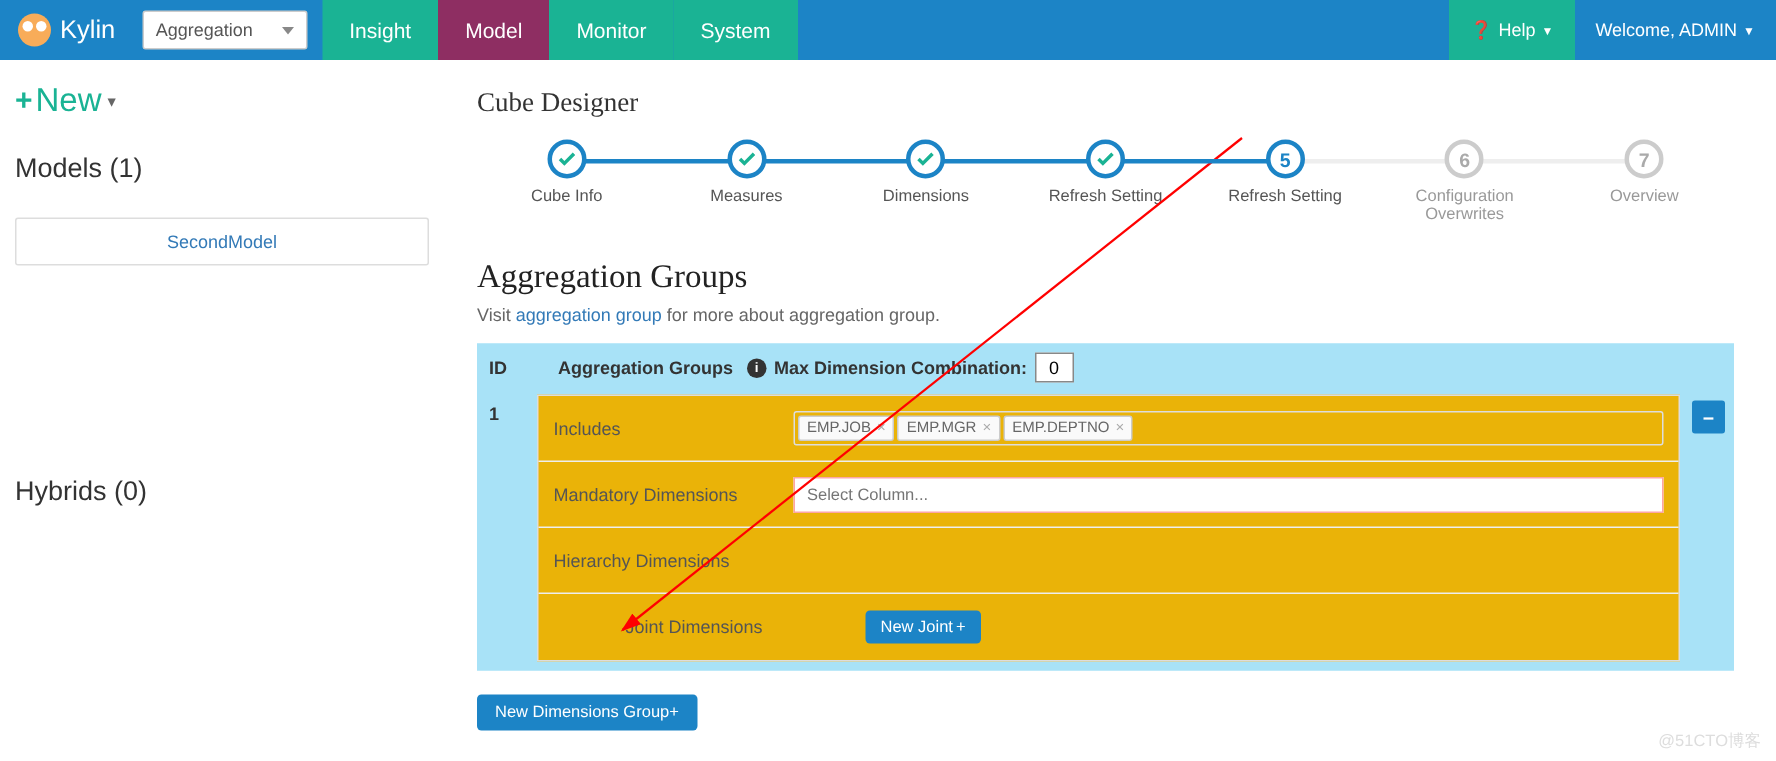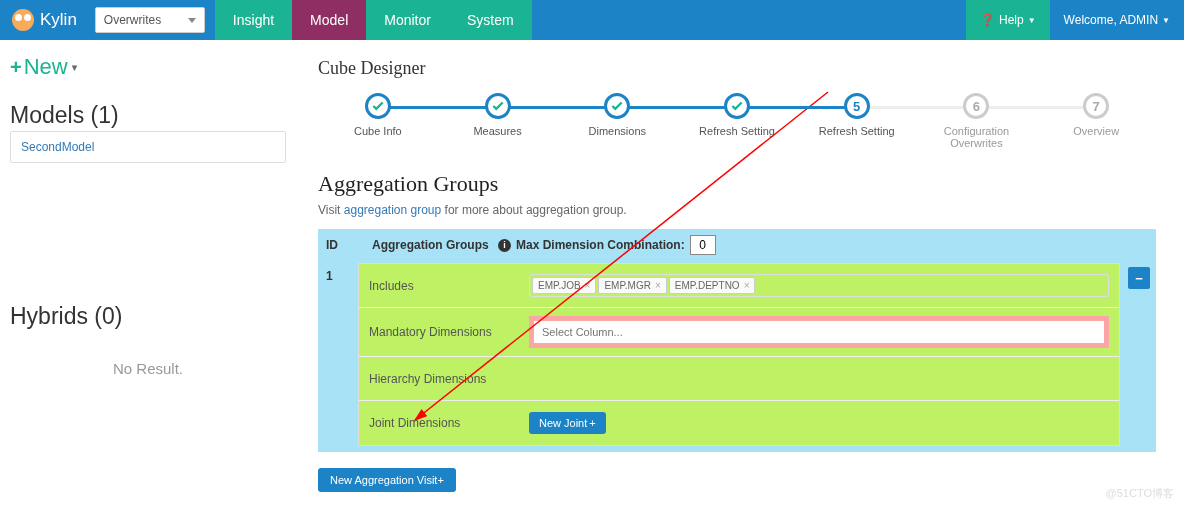--- a/index.html
+++ b/index.html
@@ -20,22 +20,22 @@
   .nav-item.system{background:#1ab394;}
   .nav-right{margin-left:auto;display:flex;height:100%;}
   .nav-right .nav-r{padding:0 14px;display:flex;align-items:center;font-size:12px;}
   .nav-right .help{background:#1ab394;}
   
   .layout{display:flex;}
   .sidebar{width:300px;padding:14px 14px 0 10px;}
   .new-btn{color:#1ab394;font-size:22px;font-weight:400;display:flex;align-items:center;gap:2px;}
   .new-plus{font-weight:700;font-size:20px;}
   .new-caret{font-size:11px;color:#666;margin-left:2px;}
-  .side-head{font-size:23px;margin-top:22px;color:#333;}
-  .model-card{border:1px solid #ddd;padding:8px 10px;margin-top:2px;border-radius:2px;color:#337ab7;font-size:12px;}
+  .side-head{font-size:18px;margin-top:22px;color:#333;}
+  .model-card{border:1px solid #ddd;padding:8px 10px;margin-top:22px;border-radius:2px;color:#337ab7;font-size:12px;text-align:center;}
   .noresult{text-align:center;color:#999;font-size:15px;margin-top:30px;}
   
   .main{flex:1;padding:18px 28px 24px 18px;}
   .design-title{font-family:Georgia,serif;font-size:18px;color:#333;margin-bottom:10px;}
   
   .stepper{position:relative;display:flex;justify-content:space-between;align-items:flex-start;margin:14px 0 22px;}
   .step{display:flex;flex-direction:column;align-items:center;flex:1;position:relative;}
   .step-circle{width:26px;height:26px;border-radius:50%;border:3px solid #1c84c6;background:#fff;display:flex;align-items:center;justify-content:center;z-index:2;}
   .step-circle.done{border-color:#1c84c6;}
   .step-circle.done svg{width:14px;height:14px;}
@@ -52,50 +52,50 @@
   
   .agg-wrap{background:#a8e2f7;padding:0;}
   .agg-head{display:flex;align-items:center;padding:6px 8px;font-size:12px;background:#a8e2f7;}
   .agg-head .id-h{width:46px;font-weight:700;}
   .agg-head .grp-h{width:126px;font-weight:700;}
   .agg-head .max-h{font-weight:700;display:flex;align-items:center;gap:5px;}
   .max-input{width:26px;height:20px;border:1px solid #888;text-align:center;font-size:12px;}
   
   .agg-row{display:flex;background:#a8e2f7;}
   .agg-id{width:40px;padding:8px 8px;font-weight:700;font-size:12px;}
-  .agg-body{flex:1;background:#bef264;border:1px solid #ddd;margin:2px 2px 6px 0;}
+  .agg-body{flex:1;background:#eab308;border:1px solid #ddd;margin:2px 2px 6px 0;}
   .agg-field{display:flex;border-bottom:1px solid #eee;padding:8px 10px;align-items:center;min-height:44px;}
-  .agg-field:last-child{border-bottom:none;}
+  .agg-field:last-child{border-bottom:none;margin-left:48px;}
   .agg-label{width:160px;font-size:12px;color:#555;}
   .agg-val{flex:1;}
   .tag-row{display:flex;gap:2px;border:1px solid #ddd;padding:2px;border-radius:2px;}
   .tag{border:1px solid #ccc;background:#fafafa;padding:2px 5px;font-size:10px;color:#666;display:flex;align-items:center;gap:4px;border-radius:2px;}
   .tag-x{color:#aaa;font-size:10px;}
-  .sel-input{width:100%;border:5px solid #fca5a5;padding:5px 8px;font-size:11px;color:#999;}
+  .sel-input{width:100%;border:1px solid #fca5a5;padding:5px 8px;font-size:11px;color:#999;}
   .mini-btn{background:#1c84c6;color:#fff;border:none;padding:5px 10px;font-size:11px;border-radius:3px;cursor:pointer;}
   .mini-btn .plus{font-size:11px;margin-left:2px;}
   .remove-box{width:22px;height:22px;background:#1c84c6;color:#fff;display:flex;align-items:center;justify-content:center;font-weight:700;margin:6px 6px 0 6px;border-radius:2px;cursor:pointer;}
   
   .new-agg-btn{background:#1c84c6;color:#fff;border:none;padding:6px 12px;font-size:11px;border-radius:3px;margin-top:16px;cursor:pointer;}
   .info-icon{width:16px;height:16px;border-radius:50%;background:#333;color:#fff;display:inline-flex;align-items:center;justify-content:center;font-size:11px;font-weight:700;font-family:Arial;}
   
   .watermark{position:fixed;right:10px;bottom:6px;color:#ddd;font-size:11px;}
   
   .arrow-svg{position:absolute;pointer-events:none;}
 </style>
 </head>
 <body>
 
 <div class="navbar">
   <div class="brand">
     <span class="brand-icon"></span>
     <span>Kylin</span>
   </div>
   <div class="project-select">
-    <span>Overwrites</span>
+    <span>Aggregation</span>
     <span class="caret-down"></span>
   </div>
   <div class="nav-items">
     <div class="nav-item insight">Insight</div>
     <div class="nav-item model">Model</div>
     <div class="nav-item monitor">Monitor</div>
     <div class="nav-item system">System</div>
   </div>
   <div class="nav-right">
     <div class="nav-r help">
@@ -113,21 +113,20 @@
 <div class="layout">
   <div class="sidebar">
     <div class="new-btn">
       <span class="new-plus">+</span>
       <span>New</span>
       <span class="new-caret">▾</span>
     </div>
     <div class="side-head">Models (1)</div>
     <div class="model-card">SecondModel</div>
     <div class="side-head" style="margin-top:140px;">Hybrids (0)</div>
-    <div class="noresult">No Result.</div>
   </div>
 
   <div class="main" style="position:relative;">
     <div class="design-title">Cube Designer</div>
 
     <div class="stepper">
       <div class="step">
         <div class="step-circle done">
             <svg viewBox="0 0 24 24">
               <path fill="none" stroke="#1ab394" stroke-width="4" d="M4 12l5 5L20 6"></path>
@@ -230,21 +229,21 @@
             <div class="agg-val">
               <button class="mini-btn"><span>New Joint</span><span class="plus">+</span></button>
             </div>
           </div>
         </div>
         <div class="remove-box">−</div>
       </div>
     </div>
 
     <button class="new-agg-btn">
-      <span>New Aggregation Visit</span><span class="plus">+</span>
+      <span>New Dimensions Group</span><span class="plus">+</span>
     </button>
 
     
     
 
     <svg class="arrow-svg" style="left:0;top:0;width:100%;height:100%;overflow:visible;">
       <defs>
           <marker id="ah" markerWidth="10" markerHeight="10" refX="8" refY="3" orient="auto">
             <path d="M0,0 L9,3 L0,6 Z" fill="red"></path>
           </marker>

